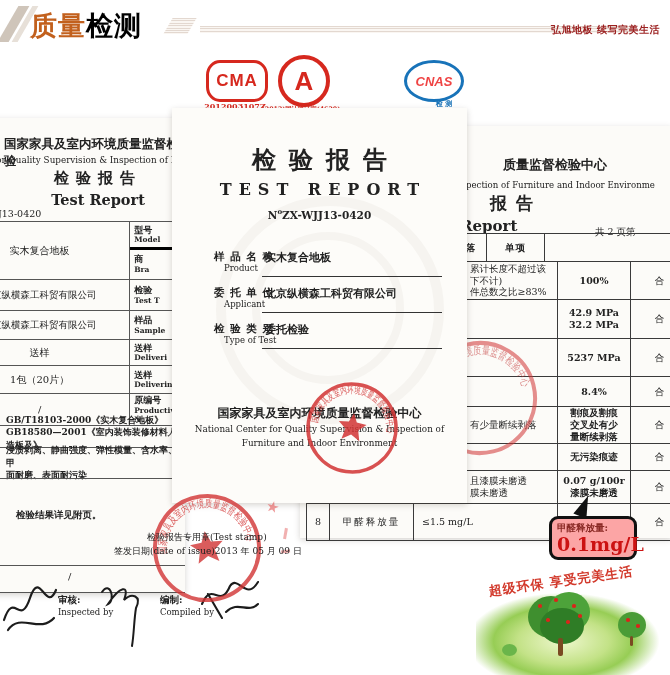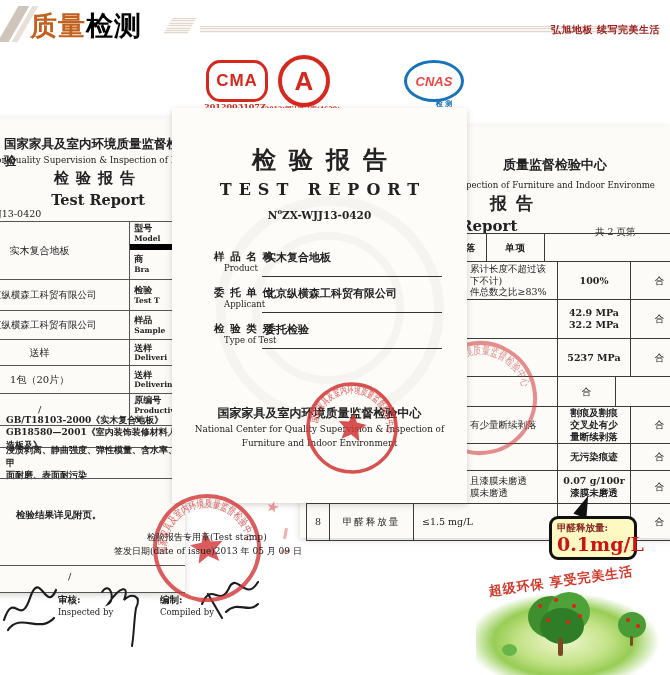--- a/index.html
+++ b/index.html
@@ -34,21 +34,21 @@
   #left-paper .t-en{left:90px;top:73px;width:116px;text-align:center;font-size:14.5px;font-weight:bold;}
   #left-paper .rno{left:48px;top:90px;font-size:9.5px;}
   .ltable{position:absolute;left:0;top:103px;width:235px;border-top:1px solid #555;border-bottom:1px solid #555;}
   .lrow{display:flex;border-bottom:1px solid #555;}
   .lrow:last-child{border-bottom:none;}
   .lval{width:180px;border-right:1px solid #555;display:flex;align-items:center;justify-content:center;font-size:10px;text-align:center;}
   .llab{width:55px;display:flex;flex-direction:column;justify-content:center;padding:1px 0 1px 4px;box-sizing:border-box;}
   .llab .cn{font-size:9px;font-weight:bold;line-height:1.2;}
   .llab .en{font-size:7.5px;line-height:1.2;font-weight:bold;}
   .lsub{display:flex;flex-direction:column;justify-content:center;padding-left:4px;box-sizing:border-box;}
-  .lsub.first{border-bottom:6px solid #000000;}
+  .lsub.first{border-bottom:3px solid #000000;}
   .lblock{position:absolute;left:0;width:235px;box-sizing:border-box;padding-left:56px;font-size:9px;font-weight:bold;white-space:pre-line;line-height:1.4;display:flex;align-items:center;}
   
   #center-paper .t-cn{left:0;top:36px;width:100%;text-align:center;font-size:24px;font-weight:bold;letter-spacing:13px;padding-left:13px;box-sizing:border-box;}
   #center-paper .t-en{left:0;top:72px;width:100%;text-align:center;font-size:16px;font-weight:600;letter-spacing:7px;padding-left:7px;box-sizing:border-box;}
   #center-paper .no-line{left:0;top:99px;width:100%;text-align:center;font-size:10.5px;font-weight:bold;}
   .cfield{position:absolute;left:0;width:100%;height:30px;}
   .cfield .flab{position:absolute;left:42px;font-size:10.5px;font-weight:bold;letter-spacing:1px;white-space:nowrap;}
   .cfield .fval{position:absolute;left:93px;top:0;font-size:11px;font-weight:bold;white-space:nowrap;}
   .cfield .fen{position:absolute;left:52px;top:13px;font-size:8.5px;}
   .cfield .fline{position:absolute;left:90px;right:25px;top:26px;border-bottom:1px solid #333;}
@@ -66,21 +66,21 @@
   .rrow .n{width:24px;border-left:1px solid #3a3a3a;}
   .rrow .i{width:84px;letter-spacing:2px;}
   .rrow .q{width:144px;justify-content:flex-start;text-align:left;padding-left:8px;}
   .rrow .q.pad{padding-left:56px;}
   .rrow .r{width:73px;font-weight:600;}
   .rrow .v{width:58px;}
   .rrow.hd .c{font-weight:bold;letter-spacing:1px;}
   
   .stamp{position:absolute;}
   
-  #callout{position:absolute;left:549px;top:516px;width:88px;height:44px;background:#fef9c3;border:3.5px solid #111;border-radius:9px;z-index:6;padding:3px 5px;box-sizing:border-box;}
+  #callout{position:absolute;left:549px;top:516px;width:88px;height:44px;background:#fca5a5;border:3.5px solid #111;border-radius:9px;z-index:6;padding:3px 5px;box-sizing:border-box;}
   #callout .cl{font-size:9.5px;font-weight:bold;color:#8a2a25;}
   #callout .cv{font-size:19px;font-weight:bold;color:#cc1212;line-height:1;}
   #callout-tail{position:absolute;left:577px;top:495px;width:0;height:0;border-left:7px solid transparent;border-right:7px solid transparent;border-bottom:22px solid #111;transform:rotate(22deg);z-index:5;}
   
   #promo-text{position:absolute;left:488px;top:570px;width:180px;font-size:13px;font-weight:bold;color:#d2392b;transform:rotate(-8deg);z-index:4;letter-spacing:1px;}
   #landscape{position:absolute;left:476px;top:586px;width:194px;height:89px;z-index:1;background:radial-gradient(ellipse 62% 68% at 45% 62%, #eef7cd 0%, #c3e287 38%, #97cd55 58%, rgba(255,255,255,0) 80%);}
   .foliage{position:absolute;border-radius:50%;}
   .trunk{position:absolute;background:#7a4a22;border-radius:2px;}
   .apple{position:absolute;width:3.5px;height:3.5px;border-radius:50%;background:#d8261a;}
   
@@ -155,20 +155,21 @@
         <div class="c n"></div>
           <div class="c i"></div>
         <div class="c q pad"></div>
         <div class="c r">5237 MPa</div>
         <div class="c v">合</div>
       </div>
       <div class="rrow" style="height:29px;">
         <div class="c n"></div>
           <div class="c i"></div>
         <div class="c q pad"></div>
+        <div class="c r">8.4%</div>
         <div class="c v">合</div>
       </div>
       <div class="rrow" style="height:36px;">
         <div class="c n"></div>
           <div class="c i"></div>
         <div class="c q pad">有少量断续剥落</div>
         <div class="c r">割痕及割痕
 交叉处有少
 量断续剥落</div>
         <div class="c v">合</div>

